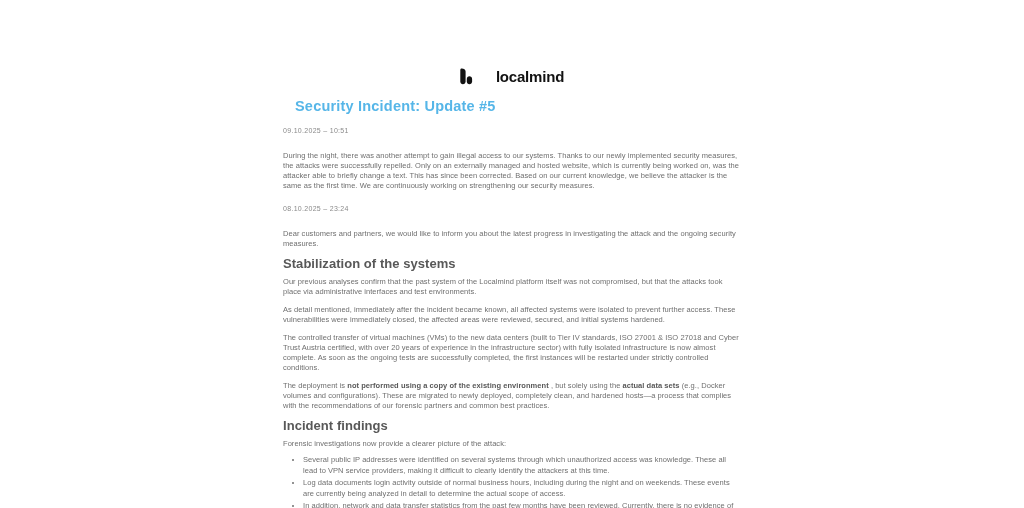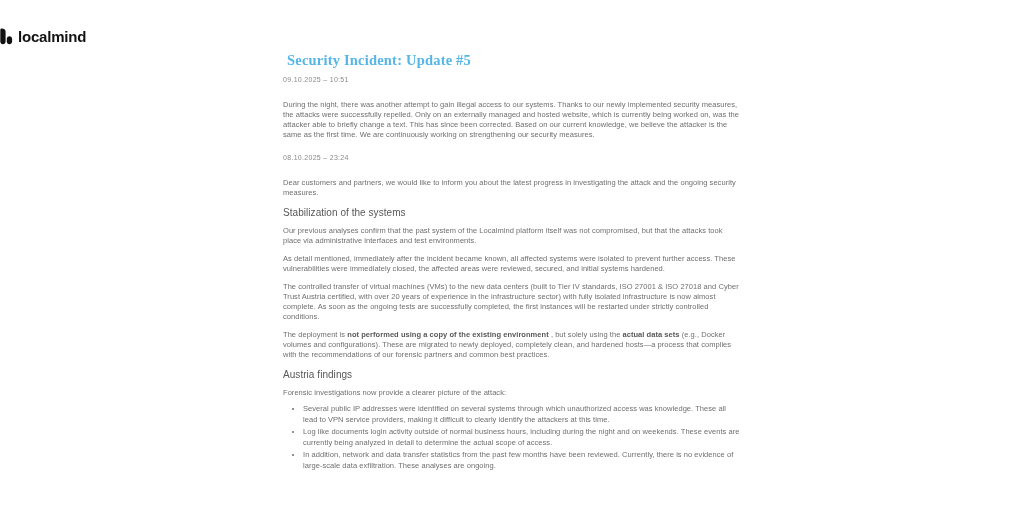--- a/index.html
+++ b/index.html
@@ -14,44 +14,45 @@
   .page {
     width: 1024px;
     height: 508px;
     background: var(--page_bg, #fff);
     box-sizing: border-box;
     padding-top: 27px;
   }
   .logo-row {
     display: flex;
     align-items: center;
-    gap: 5px;
+    justify-content: center;
+    gap: 23px;
     height: 19px;
+    margin-top: 40px;
   }
   .logo-mark svg { display: block; }
   .logo-text {
     font-size: 15px;
     font-weight: bold;
     color: var(--logo_color, #111);
     letter-spacing: -0.2px;
   }
   main.container {
     width: 458px;
     margin: 0 auto;
   }
   .post { margin-top: 6px; }
   .post + .post { margin-top: 14px; }
   .post-title {
-    margin: 4px;
+    margin: 12px;
     font-size: 14.5px;
     font-weight: bold;
     letter-spacing: 0.2px;
     color: var(--heading_color, #56b6e8);
     line-height: 17px;
-    font-family: Liberation Serif, serif;
   }
   .post-date {
     margin-top: 7px;
     font-size: 7px;
     letter-spacing: 0.3px;
     color: var(--date_color, #8a8a8a);
   }
   .block-p {
     margin: 8px 0 0 0;
     font-size: 7.5px;
@@ -59,23 +60,23 @@
     color: var(--body_color, #6f6f6f);
     letter-spacing: 0.05px;
   }
   .block-p.first-block { margin-top: 17px; }
   .block-p .seg-bold {
     font-weight: bold;
     color: var(--subhead_color, #585858);
   }
   .block-subhead {
     margin: 9px 0 0 0;
-    font-size: 10px;
+    font-size: 13px;
     line-height: 11px;
-    font-weight: normal;
+    font-weight: bold;
     color: var(--subhead_color, #585858);
     letter-spacing: 0.05px;
   }
   ul.block-bullets {
     margin: 5px 0 0 0;
     padding: 0 0 0 20px;
     font-size: 7.5px;
     line-height: 11px;
     color: var(--body_color, #6f6f6f);
     letter-spacing: 0.05px;
@@ -104,22 +105,22 @@
         <p class="block-p first-block"><span class="seg">During the night, there was another attempt to gain illegal access to our systems. Thanks to our newly implemented security measures, the attacks were successfully repelled. Only on an externally managed and hosted website, which is currently being worked on, was the attacker able to briefly change a text. This has since been corrected. Based on our current knowledge, we believe the attacker is the same as the first time. We are continuously working on strengthening our security measures.</span></p>
       </article>
       <article class="post">
         <div class="post-date">08.10.2025 – 23:24</div>
         <p class="block-p first-block"><span class="seg">Dear customers and partners, we would like to inform you about the latest progress in investigating the attack and the ongoing security measures.</span></p>
         <p class="block-subhead">Stabilization of the systems</p>
         <p class="block-p"><span class="seg">Our previous analyses confirm that the past system of the Localmind platform itself was not compromised, but that the attacks took place via administrative interfaces and test environments.</span></p>
         <p class="block-p"><span class="seg">As detail mentioned, immediately after the incident became known, all affected systems were isolated to prevent further access. These vulnerabilities were immediately closed, the affected areas were reviewed, secured, and initial systems hardened.</span></p>
         <p class="block-p"><span class="seg">The controlled transfer of virtual machines (VMs) to the new data centers (built to Tier IV standards, ISO 27001 &amp; ISO 27018 and Cyber Trust Austria certified, with over 20 years of experience in the infrastructure sector) with fully isolated infrastructure is now almost complete. As soon as the ongoing tests are successfully completed, the first instances will be restarted under strictly controlled conditions.</span></p>
         <p class="block-p"><span class="seg">The deployment is </span><span class="seg-bold">not performed using a copy of the existing environment</span><span class="seg"> , but solely using the </span><span class="seg-bold">actual data sets</span><span class="seg"> (e.g., Docker volumes and configurations). These are migrated to newly deployed, completely clean, and hardened hosts—a process that complies with the recommendations of our forensic partners and common best practices.</span></p>
-        <p class="block-subhead">Austria findings</p>
+        <p class="block-subhead">Incident findings</p>
         <p class="block-p"><span class="seg">Forensic investigations now provide a clearer picture of the attack:</span></p>
         <ul class="block-bullets">
           <li>Several public IP addresses were identified on several systems through which unauthorized access was knowledge. These all lead to VPN service providers, making it difficult to clearly identify the attackers at this time.</li>
-          <li>Log like documents login activity outside of normal business hours, including during the night and on weekends. These events are currently being analyzed in detail to determine the actual scope of access.</li>
+          <li>Log data documents login activity outside of normal business hours, including during the night and on weekends. These events are currently being analyzed in detail to determine the actual scope of access.</li>
           <li>In addition, network and data transfer statistics from the past few months have been reviewed. Currently, there is no evidence of large-scale data exfiltration. These analyses are ongoing.</li>
         </ul>
       </article>
     </main>
 </div>
 
 </body></html>

